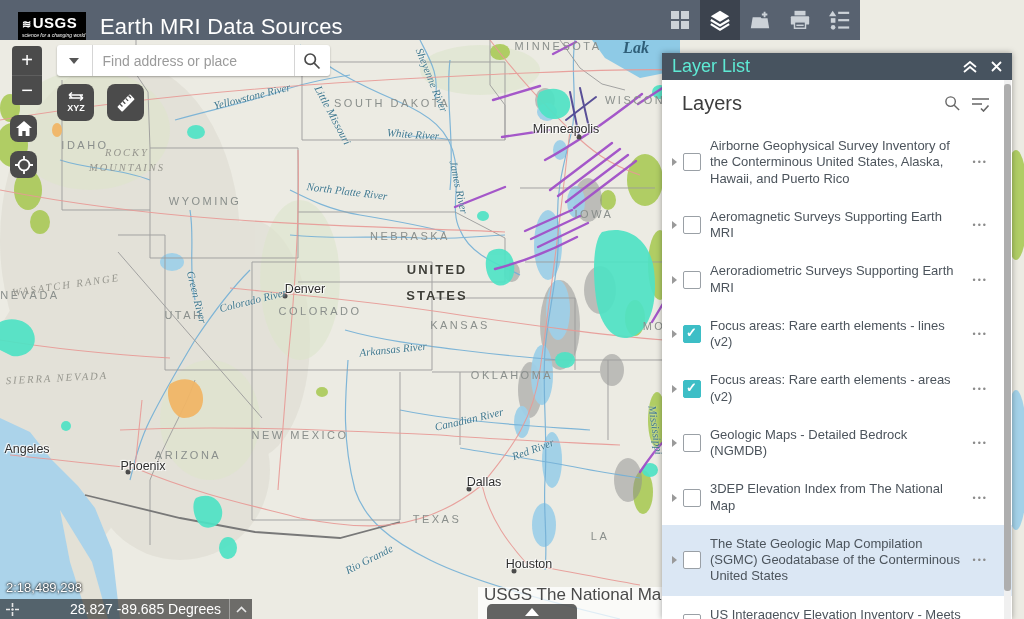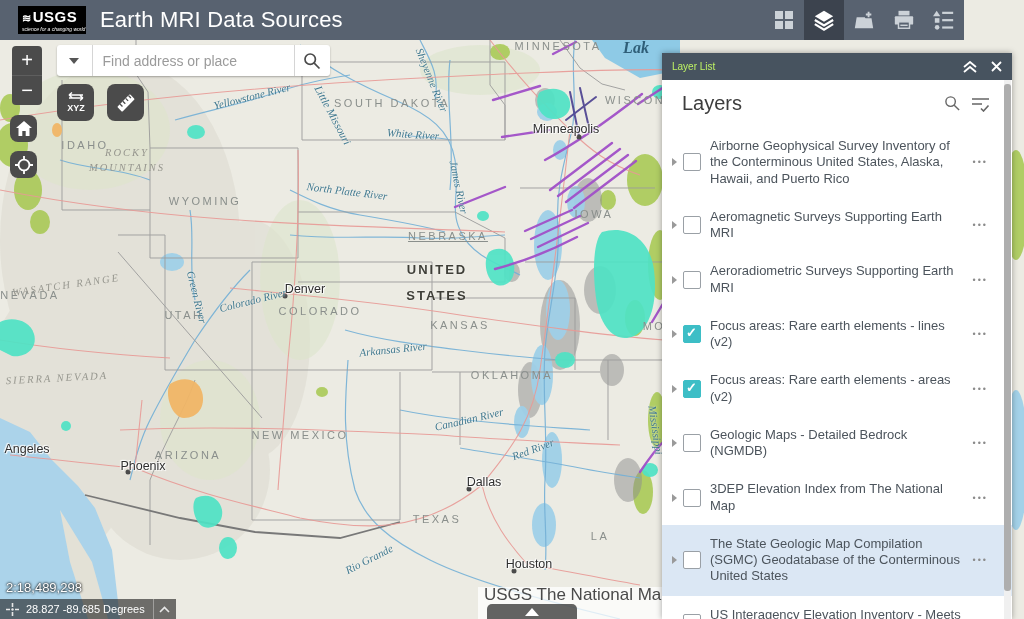--- a/index.html
+++ b/index.html
@@ -1,20 +1,20 @@
 <!DOCTYPE html>
 <html style="--header-bg: #586270; --panel-header-bg: #47535f; --accent-checked: #3dbec6; --highlight-row: #dbe7f4; --focus-area-teal: #4fe3c5; --focus-line-purple: #a150c8; --veg-green: #a6c84f; --orange-area: #f0b566; --water-blue: #9fd0e8;"><head>
 <meta charset="utf-8">
 <style>
   html,body{margin:0;padding:0;}
   body{width:1024px;height:619px;overflow:hidden;position:relative;
        font-family:"Liberation Sans",sans-serif;background:#ecebe3;}
   
-  .app-header{position:absolute;left:0;top:0;width:964px;height:40px;
-    background:var(--header-bg,#586270);display:flex;align-items:center;z-index:50;}
+  .app-header{position:absolute;left:0;top:0;width:860px;height:40px;
+    background:var(--header-bg,#586270);display:flex;align-items:flex-end;z-index:50;}
   .usgs-logo{margin-left:18px;width:68px;height:28px;background:#000;color:#fff;
     display:flex;flex-direction:column;justify-content:center;padding:1px 4px;box-sizing:border-box;}
   .usgs-brand{font-size:15px;font-weight:bold;line-height:15px;letter-spacing:.5px;}
   .usgs-wave{font-size:11px;margin-right:1px;}
   .usgs-tagline{font-size:5px;line-height:6px;white-space:nowrap;font-style:italic;}
   .app-title{color:#fff;font-size:22px;font-weight:500;margin-left:14px;letter-spacing:.2px;}
   .header-tools{margin-left:auto;display:flex;height:40px;}
   .tool-btn{width:40px;height:40px;display:flex;align-items:center;justify-content:center;cursor:pointer;}
   .tool-btn.active{background:#3c434e;}
   .tool-btn svg{display:block;}
@@ -53,37 +53,37 @@
   .search-go{width:37px;display:flex;align-items:center;justify-content:center;
     border-left:1px solid #d5d5d5;cursor:pointer;}
   .caret-down{width:0;height:0;border-left:5px solid transparent;border-right:5px solid transparent;
     border-top:6px solid #555;}
   
   .scale-text{position:absolute;left:6px;top:580px;color:#fff;font-size:13px;z-index:15;
     text-shadow:0 0 3px rgba(0,0,0,.9),0 0 2px rgba(0,0,0,.9);}
   .coord-bar{position:absolute;left:0;bottom:0;height:20px;display:flex;align-items:center;
     background:rgba(30,30,30,.62);z-index:16;color:#fff;}
   .coord-cross{width:24px;display:flex;align-items:center;justify-content:center;cursor:pointer;}
-  .coord-text{font-size:11px;padding:0 8px 0 2px;white-space:nowrap;}
+  .coord-text{font-size:14px;padding:0 8px 0 2px;white-space:nowrap;margin-left:44px;}
   .coord-toggle{width:22px;height:20px;display:flex;align-items:center;justify-content:center;
     border-left:1px solid rgba(255,255,255,.35);cursor:pointer;}
   .attribution{position:absolute;left:478px;bottom:0;width:184px;height:32px;line-height:16px;
     background:rgba(255,255,255,.75);color:#4a4a4a;font-size:17px;white-space:nowrap;
     overflow:hidden;padding-left:6px;z-index:14;}
   .attr-pill{position:absolute;left:487px;bottom:0;width:90px;height:15px;
     background:rgba(40,40,40,.72);border-radius:5px 5px 0 0;z-index:15;display:flex;
     align-items:center;justify-content:center;cursor:pointer;}
   .attr-tri{width:0;height:0;border-left:7px solid transparent;border-right:7px solid transparent;
     border-bottom:8px solid #fff;}
   
   .panel{position:absolute;left:662px;top:53px;width:350px;height:566px;z-index:40;
     box-shadow:0 0 6px rgba(0,0,0,.35);background:#fff;display:flex;flex-direction:column;}
   .panel-header{height:27px;background:var(--panel-header-bg,#47535f);display:flex;align-items:center;
     padding:0 10px;flex:0 0 auto;}
-  .panel-title{color:#bef264;font-size:10px;font-weight:500;}
+  .panel-title{color:#5eead4;font-size:18px;font-weight:500;}
   .panel-hdr-btns{margin-left:auto;display:flex;align-items:center;gap:14px;}
   .panel-hdr-btns span{cursor:pointer;display:flex;}
   .panel-body{flex:1;position:relative;background:#fff;overflow:hidden;}
   .layers-row{display:flex;align-items:center;padding:12px 22px 10px 20px;}
   .layers-title{font-size:20px;color:#3d3d3d;}
   .layers-icons{margin-left:auto;display:flex;align-items:center;gap:10px;}
   .layers-icons span{cursor:pointer;display:flex;}
   .layer-list{padding:2px 0 0 0;}
   .layer-row{display:flex;align-items:center;padding:11px 24px 11px 8px;}
   .layer-row.highlighted{background:var(--highlight-row,#dbe7f4);}
@@ -272,21 +272,21 @@
       <circle cx="514" cy="531" r="2.5"></circle>
     </g>
   </svg>
   <div>
       <div class="map-label state" style="left: 558px; top: 6px; transform: translate(-50%, -50%);">MINNESOTA</div>
       <div class="map-label state" style="left: 392px; top: 63px; transform: translate(-50%, -50%);">SOUTH DAKOTA</div>
       <div class="map-label state" style="left: 648px; top: 60px; transform: translate(-50%, -50%);">WISCONSIN</div>
       <div class="map-label state" style="left: 85px; top: 105px; transform: translate(-50%, -50%);">IDAHO</div>
       <div class="map-label state" style="left: 205px; top: 161px; transform: translate(-50%, -50%);">WYOMING</div>
       <div class="map-label state" style="left: 594px; top: 174px; transform: translate(-50%, -50%);">IOWA</div>
-      <div class="map-label state" style="left: 448px; top: 196px; transform: translate(-50%, -50%); text-decoration: underline;">NEBRASKA</div>
+      <div class="map-label state" style="left: 410px; top: 196px; transform: translate(-50%, -50%);">NEBRASKA</div>
       <div class="map-label state" style="left: 30px; top: 255px; transform: translate(-50%, -50%);">NEVADA</div>
       <div class="map-label state" style="left: 184px; top: 275px; transform: translate(-50%, -50%);">UTAH</div>
       <div class="map-label state" style="left: 320px; top: 271px; transform: translate(-50%, -50%);">COLORADO</div>
       <div class="map-label state" style="left: 460px; top: 285px; transform: translate(-50%, -50%);">KANSAS</div>
       <div class="map-label state" style="left: 654px; top: 278px; transform: translate(-50%, -50%); margin-top: 8px;">MO</div>
       <div class="map-label state" style="left: 512px; top: 335px; transform: translate(-50%, -50%);">OKLAHOMA</div>
       <div class="map-label state" style="left: 300px; top: 395px; transform: translate(-50%, -50%);">NEW MEXICO</div>
       <div class="map-label state" style="left: 188px; top: 415px; transform: translate(-50%, -50%);">ARIZONA</div>
       <div class="map-label state" style="left: 437px; top: 479px; transform: translate(-50%, -50%);">TEXAS</div>
       <div class="map-label state" style="left: 600px; top: 496px; transform: translate(-50%, -50%);">LA</div>

